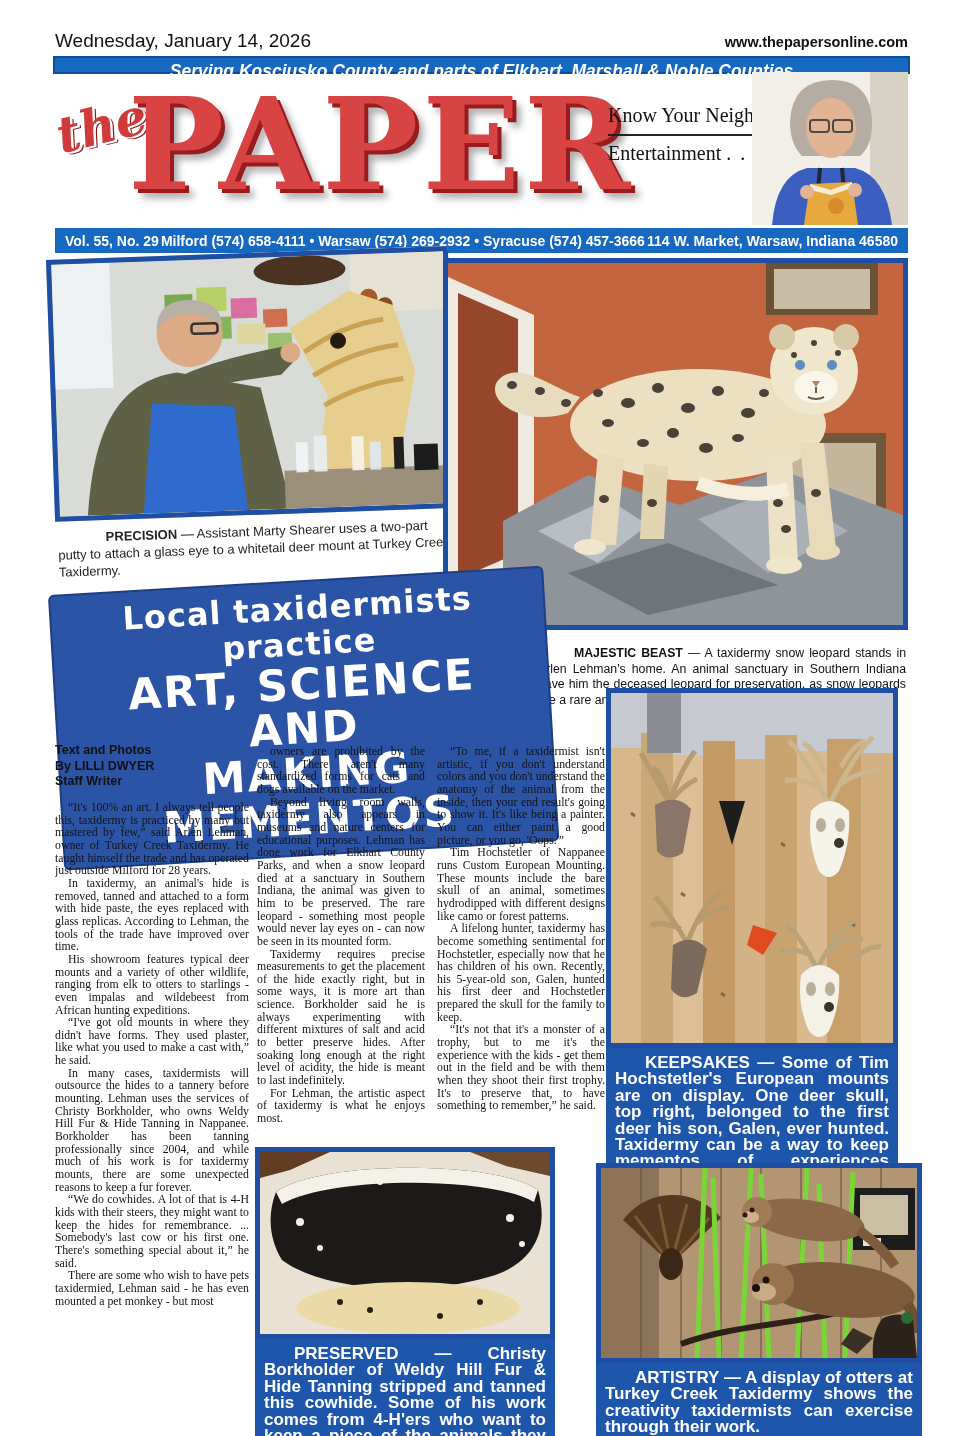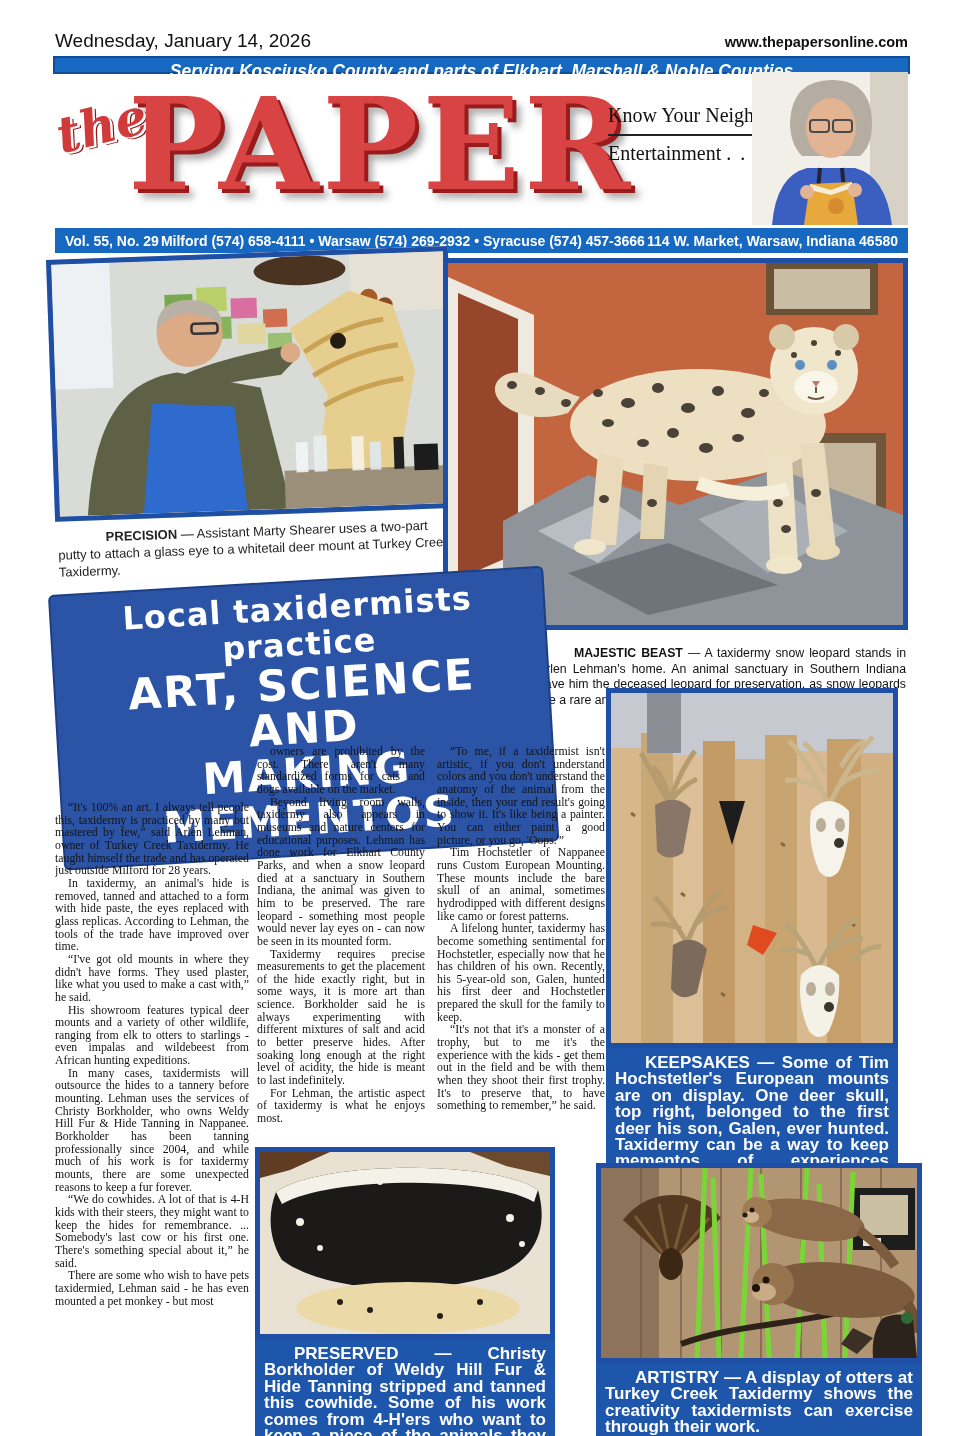--- a/index.html
+++ b/index.html
@@ -218,26 +218,31 @@
   </div>
 
   <p class="abs majestic-caption"><span class="caption-lead">MAJESTIC BEAST</span> <span>— A taxidermy snow leopard stands in Arlen Lehman's home. An animal sanctuary in Southern Indiana gave him the deceased leopard for preservation, as snow leopards are a rare and protected species.</span></p>
 
   <div class="abs headline">
     <div class="headline-line1">Local taxidermists practice</div>
     <div class="headline-line2">ART, SCIENCE AND</div>
     <div class="headline-line3">MAKING MEMENTOS</div>
   </div>
 
+  <div class="abs byline">
+    <div>Text and Photos</div>
+    <div>By LILLI DWYER</div>
+    <div>Staff Writer</div>
+  </div>
 
   <div class="abs col col1">
     <p>“It's 100% an art. I always tell people this, taxidermy is practiced by many but mastered by few,” said Arlen Lehman, owner of Turkey Creek Taxidermy. He taught himself the trade and has operated just outside Milford for 28 years.</p>
     <p>In taxidermy, an animal's hide is removed, tanned and attached to a form with hide paste, the eyes replaced with glass replicas. According to Lehman, the tools of the trade have improved over time.</p>
+    <p>His showroom features typical deer mounts and a variety of other wildlife, ranging from elk to otters to starlings - even impalas and wildebeest from African hunting expeditions.</p>
     <p>“I've got old mounts in where they didn't have forms. They used plaster, like what you used to make a cast with,” he said.</p>
-    <p>His showroom features typical deer mounts and a variety of other wildlife, ranging from elk to otters to starlings - even impalas and wildebeest from African hunting expeditions.</p>
     <p>In many cases, taxidermists will outsource the hides to a tannery before mounting. Lehman uses the services of Christy Borkholder, who owns Weldy Hill Fur &amp; Hide Tanning in Nappanee. Borkholder has been tanning professionally since 2004, and while much of his work is for taxidermy mounts, there are some unexpected reasons to keep a fur forever.</p>
     <p>“We do cowhides. A lot of that is 4-H kids with their steers, they might want to keep the hides for remembrance. ... Somebody's last cow or his first one. There's something special about it,” he said.</p>
     <p>There are some who wish to have pets taxidermied, Lehman said - he has even mounted a pet monkey - but most</p>
   </div>
   <div class="abs col col2">
     <p>owners are prohibited by the cost. There aren't many standardized forms for cats and dogs available on the market.</p>
     <p>Beyond living room walls, taxidermy also appears in museums and nature centers for educational purposes. Lehman has done work for Elkhart County Parks, and when a snow leopard died at a sanctuary in Southern Indiana, the animal was given to him to be preserved. The rare leopard - something most people would never lay eyes on - can now be seen in its mounted form.</p>
     <p>Taxidermy requires precise measurements to get the placement of the hide exactly right, but in some ways, it is more art than science. Borkholder said he is always experimenting with different mixtures of salt and acid to better preserve hides. After soaking long enough at the right level of acidity, the hide is meant to last indefinitely.</p>
     <p>For Lehman, the artistic aspect of taxidermy is what he enjoys most.</p>
   </div>

